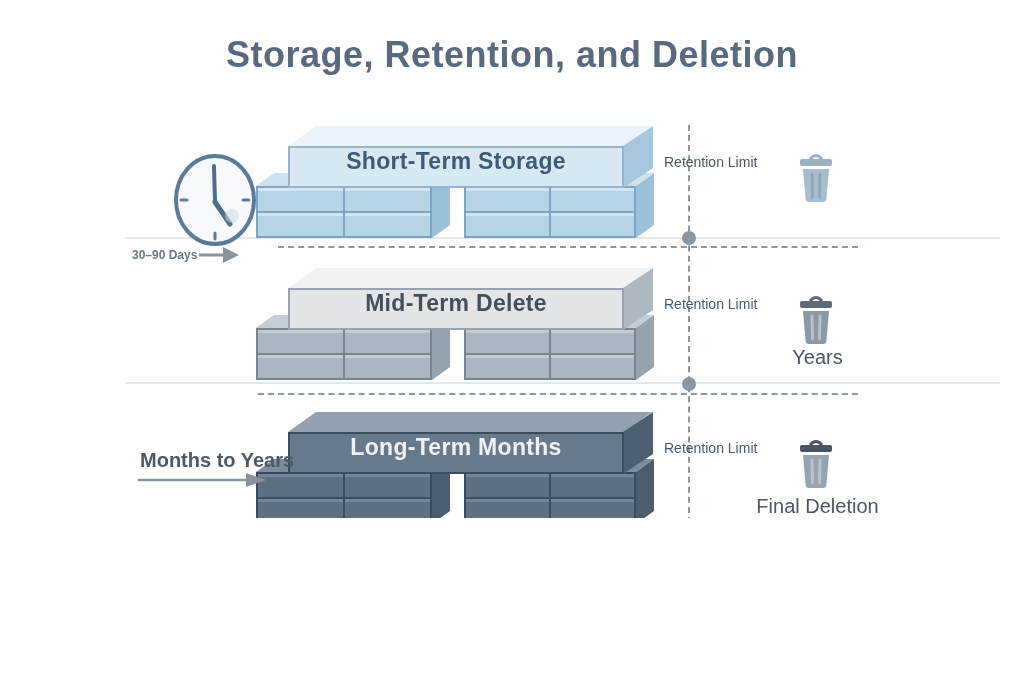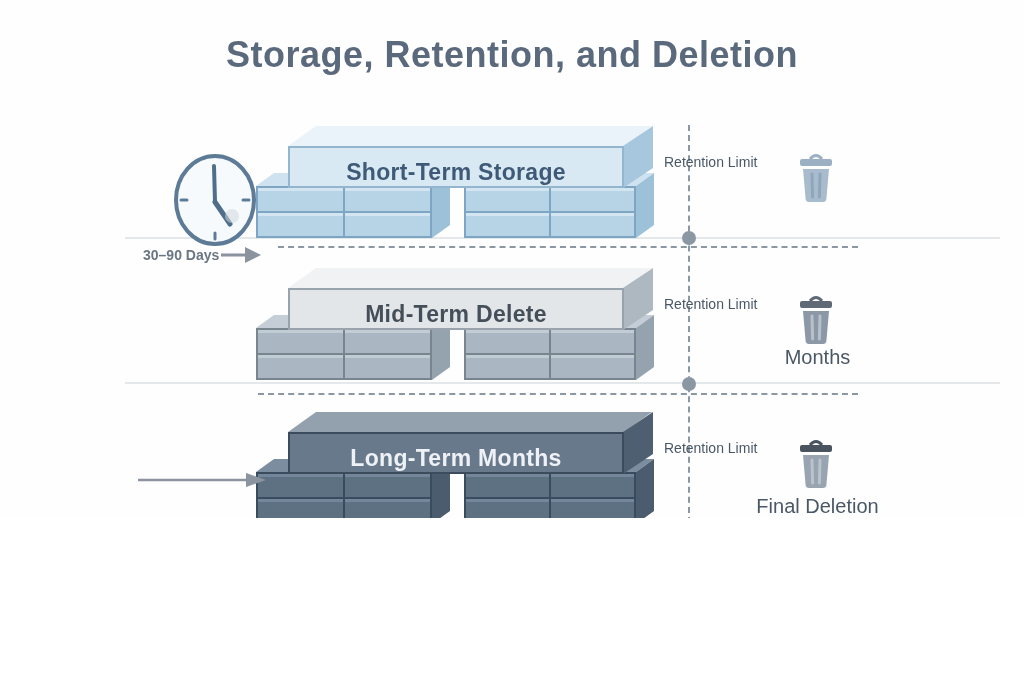--- a/index.html
+++ b/index.html
@@ -30,21 +30,21 @@
   .tier1{top:146px;} .tier2{top:288px;} .tier3{top:432px;}
 
   .slab-top{position:absolute;left:288px;top:-20px;width:364px;height:20px;z-index:3;
     background:var(--slabTop);
     clip-path:polygon(28px 0,100% 0,calc(100% - 28px) 100%,0 100%);}
   .slab-side{position:absolute;left:623px;top:-20px;width:30px;height:62px;z-index:3;
     background:var(--slabSide);
     clip-path:polygon(0 20px,100% 0,100% calc(100% - 20px),0 100%);}
   .slab-front{position:absolute;left:288px;top:0;width:336px;height:42px;z-index:3;
     background:var(--slabFront);border:2px solid var(--slabLine);box-sizing:border-box;
-    display:flex;align-items:flex-end;justify-content:center;}
+    display:flex;align-items:flex-start;justify-content:center;}
   .slab-label{font-size:23px;font-weight:bold;color:var(--slabText);letter-spacing:.3px;}
 
   .bricks{position:absolute;top:40px;height:52px;z-index:2;}
   .bricks-left{left:256px;width:176px;}
   .bricks-right{left:464px;width:172px;}
   .b-top{position:absolute;left:0;top:-13px;width:calc(100% + 18px);height:13px;
     background:var(--brickTop);
     clip-path:polygon(18px 0,100% 0,calc(100% - 18px) 100%,0 100%);}
   .b-side{position:absolute;left:100%;top:-13px;width:18px;height:calc(100% + 13px);
     background:var(--brickSide);
@@ -58,22 +58,22 @@
     font-size:14px;line-height:1.15;color:var(--labelColor);}
   .trash{position:absolute;left:797px;top:7px;width:38px;height:52px;z-index:5;}
   .action{position:absolute;left:745px;width:145px;text-align:center;z-index:5;
     font-size:20px;color:var(--labelColor);}
   .action-t2{top:58px;} .action-t3{top:63px;}
 
   
   .clock{position:absolute;left:172px;top:6px;width:86px;height:96px;z-index:3;}
 
   
-  .trans1{position:absolute;left:143px;top:245px;display:flex;align-items:center;gap:2px;z-index:5;
-    font-size:14px;font-weight:600;color:var(--trans1Color);}
+  .trans1{position:absolute;left:132px;top:245px;display:flex;align-items:center;gap:2px;z-index:5;
+    font-size:12px;font-weight:600;color:var(--trans1Color);}
   .trans2-label{position:absolute;left:140px;top:449px;z-index:5;
     font-size:20px;font-weight:bold;color:var(--trans2Color);}
   .trans2-arrow{position:absolute;left:138px;top:471px;z-index:5;}
 
   
   .band{position:absolute;left:150px;top:570px;width:642px;height:38px;background:var(--bandFill);
     clip-path:polygon(14px 0,100% 0,100% 100%,14px 100%,0 50%);z-index:1;}
   .band-head{position:absolute;left:790px;top:562px;width:42px;height:54px;background:var(--bandFill);
     clip-path:polygon(0 0,100% 50%,0 100%);z-index:1;}
   .band-line{position:absolute;top:588px;height:2px;background:var(--bandLine);z-index:2;}
@@ -187,23 +187,24 @@
     </div>
 
     <div class="retention">Retention Limit</div>
     <svg class="trash" viewBox="0 0 38 52">
       <path d="M13 6 q6 -7 12 0" fill="none" style="stroke:var(--trashLid)" stroke-width="3"></path>
       <rect x="3" y="6" width="32" height="7" rx="2" style="fill:var(--trashLid)"></rect>
       <path d="M6 16 h26 l-2.6 30 q-0.3 3 -3.4 3 h-14 q-3.1 0 -3.4 -3 Z" style="fill:var(--trashBody)"></path>
       <line x1="15" y1="21" x2="15.6" y2="44" style="stroke:var(--trashSlat)" stroke-width="3" stroke-linecap="round"></line>
       <line x1="23" y1="21" x2="22.4" y2="44" style="stroke:var(--trashSlat)" stroke-width="3" stroke-linecap="round"></line>
     </svg>
-    <div class="action action-t2">Months</div>
-  </div>
-
+    <div class="action action-t2">Years</div>
+  </div>
+
+  <div class="trans2-label">Months to Years</div>
   <svg class="trans2-arrow" width="132" height="18" viewBox="0 0 132 18">
     <line x1="0" y1="9" x2="108" y2="9" style="stroke:var(--smallArrow)" stroke-width="2.5"></line>
     <polygon points="108,2 128,9 108,16" style="fill:var(--smallArrow)"></polygon>
   </svg>
 
   <div class="tier tier3" style="--slabTop: #93a1af; --slabFront: #68798c; --slabSide: #4e5f71; --slabLine: #3c4c5d; --slabText: #eef2f6; --brickTop: #7b8d9e; --brickFront: #5e7183; --brickSide: #4a5c6e; --brickLine: #394b5c; --brickHi: #74869a; --trashBody: #99a4b1; --trashLid: #49545f; --trashSlat: #b9c3cd;">
     <div class="bricks bricks-left">
       <div class="b-top"></div>
       <div class="b-side"></div>
       <div class="b-front">

